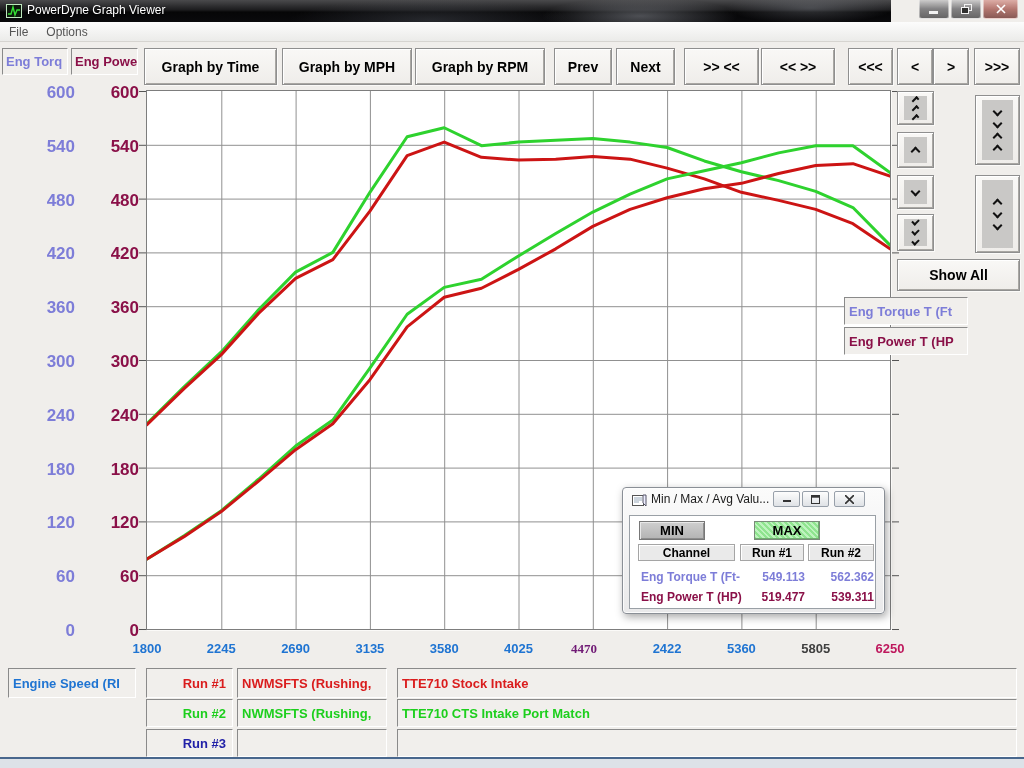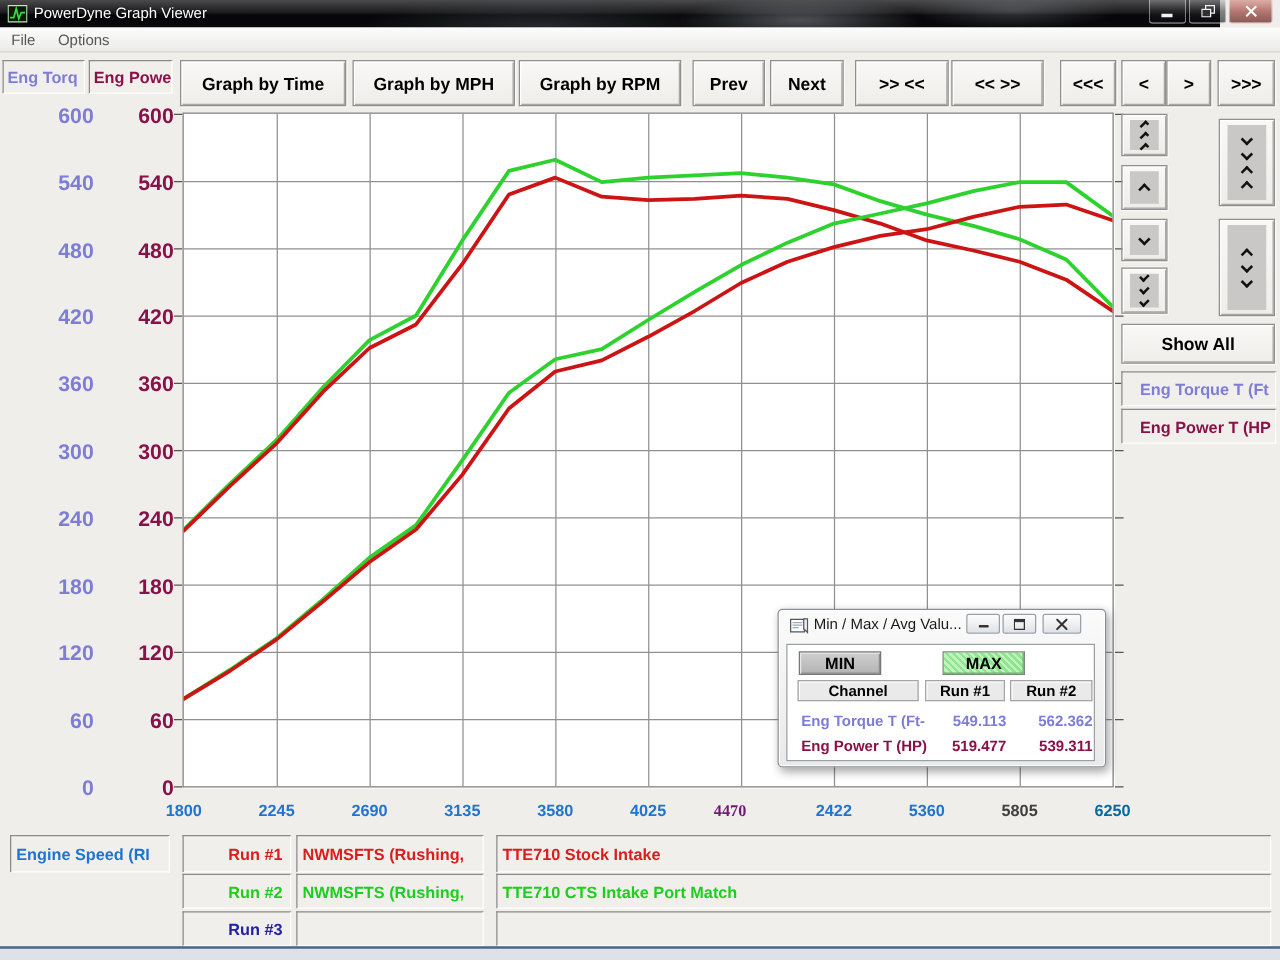--- a/index.html
+++ b/index.html
@@ -1,21 +1,21 @@
 <!DOCTYPE html>
 <html><head>
 <meta charset="utf-8">
 <style>
   * { margin:0; padding:0; box-sizing:border-box; }
   html,body { width:1024px; height:768px; overflow:hidden;
     font-family:"Liberation Sans", sans-serif; background:#f0eeeb; }
   .abs { position:absolute; }
 
   
-  #titlebar { left:0; top:0; width:976px; height:22px;
+  #titlebar { left:0; top:0; width:891px; height:22px;
     background:
       radial-gradient(ellipse 140px 26px at 640px 16px, rgba(190,195,205,.38), transparent 70%),
       radial-gradient(ellipse 120px 22px at 810px 8px, rgba(160,165,175,.30), transparent 70%),
       radial-gradient(ellipse 200px 30px at 430px 20px, rgba(90,95,105,.35), transparent 70%),
       linear-gradient(180deg, #4a4a4c 0%, #1c1c1e 45%, #060607 55%, #0a0a0c 100%);
     color:#fff; }
   #app-title { left:27px; top:3px; font-size:12px; color:#fff; text-shadow:0 1px 2px #000; }
   #app-icon { left:6px; top:3px; width:16px; height:16px; }
   .winbtn { top:0px; height:19px; border:1px solid rgba(255,255,255,.45);
     border-top:none; background:linear-gradient(180deg, rgba(160,160,165,.45), rgba(40,40,45,.55) 50%, rgba(10,10,12,.6));
@@ -54,22 +54,22 @@
 
   
   .spin { position:absolute; }
   .spin .pad { background:#c9c8c6; display:flex; flex-direction:column;
     align-items:center; justify-content:center; gap:3px; }
   .chev { width:7px; height:7px; border-top:2px solid #111; border-right:2px solid #111; }
   .chev.up   { transform:rotate(-45deg); margin-top:2px; }
   .chev.down { transform:rotate(135deg); margin-bottom:2px; }
 
   #show-all { left:897px; top:259px; width:123px; height:32px; font-size:14px; }
-  .chan-panel { left:897px; width:124px; height:28px; font-size:13px; font-weight:bold;
-    display:flex; align-items:center; padding-left:14px; overflow:hidden; white-space:nowrap;text-align:center; }
+  .chan-panel { left:844px; width:124px; height:28px; font-size:13px; font-weight:bold;
+    display:flex; align-items:center; padding-left:4px; overflow:hidden; white-space:nowrap;text-align:center; }
 
   
   #dlg { left:622px; top:487px; width:263px; height:127px;
     background:linear-gradient(180deg,#fbfbfb,#e9e9ea);
     border:1px solid #8a8f96; border-radius:4px;
     box-shadow:2px 3px 8px rgba(0,0,0,.35), inset 0 0 0 1px rgba(255,255,255,.8); }
   #dlg-title { left:28px; top:4px; font-size:12px; color:#1a1a1a; width:150px;
     white-space:nowrap; overflow:hidden; }
   .dlgbtn { top:3px; height:16px; background:linear-gradient(180deg,#fdfdfd,#dfe2e6);
     border:1px solid #98a0aa; border-radius:2px;
@@ -231,21 +231,21 @@
     <div class="xlab" style="left: 117px; color: rgb(31, 116, 210);">1800</div>
     <div class="xlab" style="left: 191.3px; color: rgb(31, 116, 210);">2245</div>
     <div class="xlab" style="left: 265.6px; color: rgb(31, 116, 210);">2690</div>
     <div class="xlab" style="left: 339.9px; color: rgb(31, 116, 210);">3135</div>
     <div class="xlab" style="left: 414.2px; color: rgb(31, 116, 210);">3580</div>
     <div class="xlab" style="left: 488.5px; color: rgb(31, 116, 210);">4025</div>
     <div class="xlab" style="left: 554px; color: #701a75; font-family: Liberation Serif, serif;">4470</div>
     <div class="xlab" style="left: 637.1px; color: rgb(31, 116, 210);">2422</div>
     <div class="xlab" style="left: 711.4px; color: rgb(31, 116, 210);">5360</div>
     <div class="xlab" style="left: 785.7px; color: #404040;">5805</div>
-    <div class="xlab" style="left: 860px; color: #0369a1;">6250</div>
+    <div class="xlab" style="left: 860px; color: #be185d;">6250</div>
   </div>
 
 <div id="spinners">
     <div class="btn3d spin" style="left: 897px; top: 91px; width: 37px; height: 34px;">
       <div class="pad" style="width: 23px; height: 24px;">
         <div class="chev up"></div>
         <div class="chev up"></div>
         <div class="chev up"></div>
       </div>
     </div>

